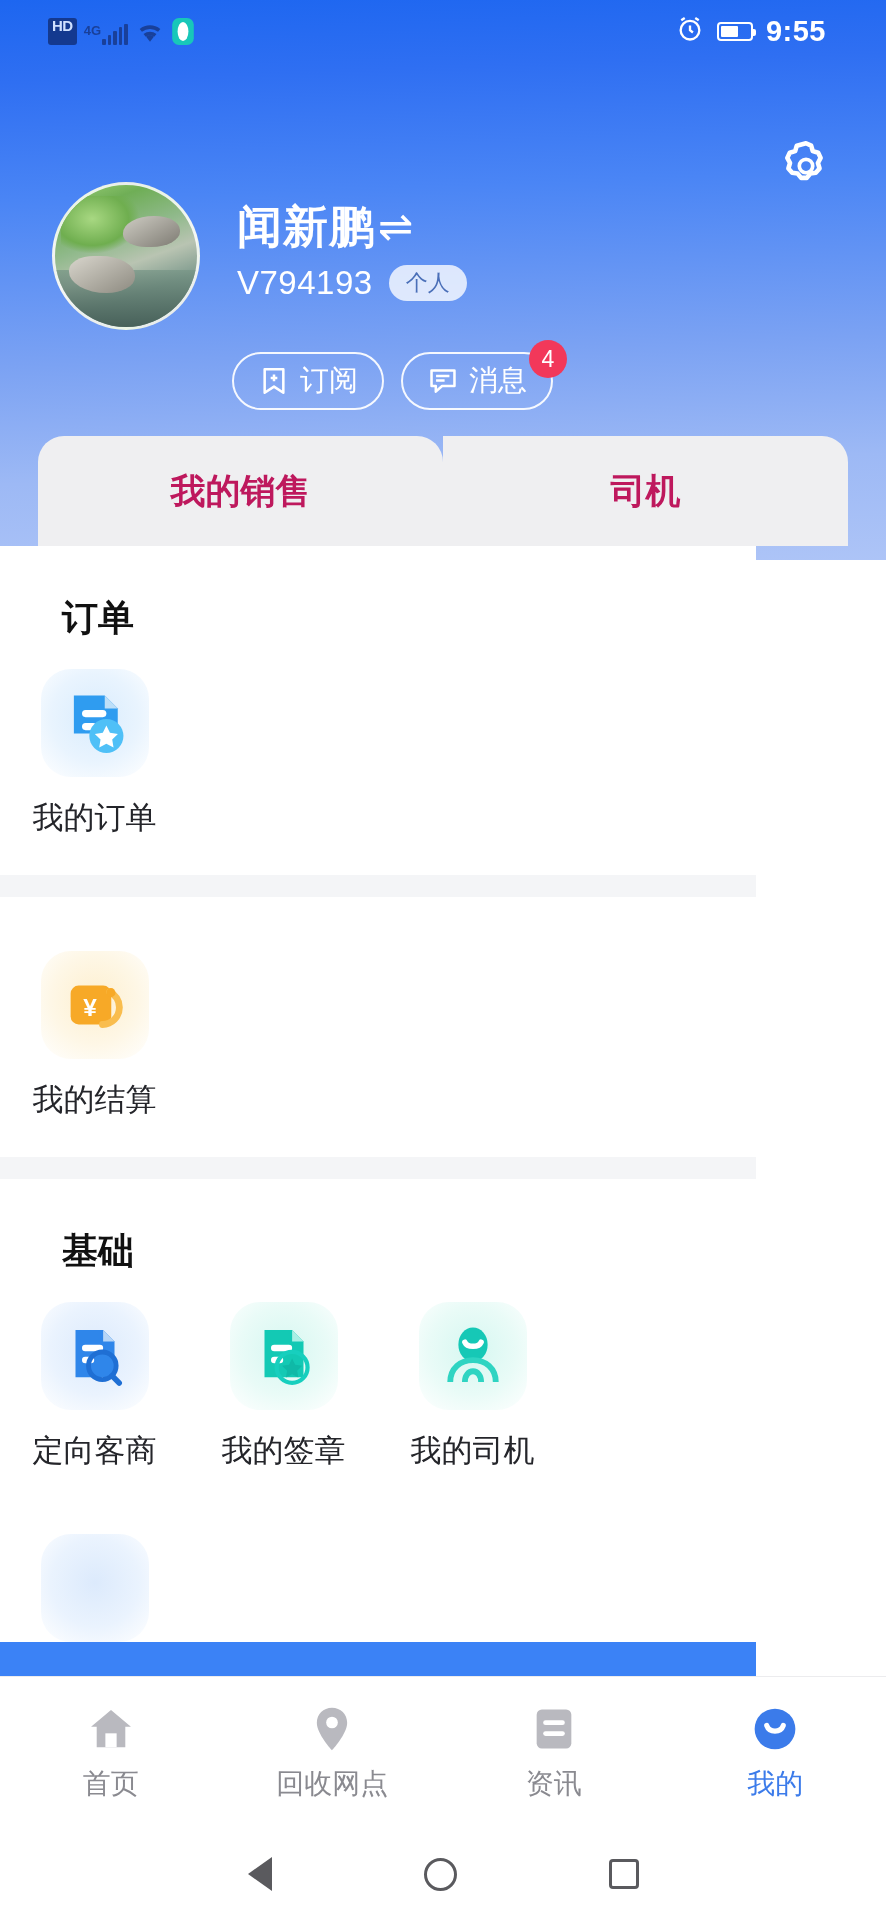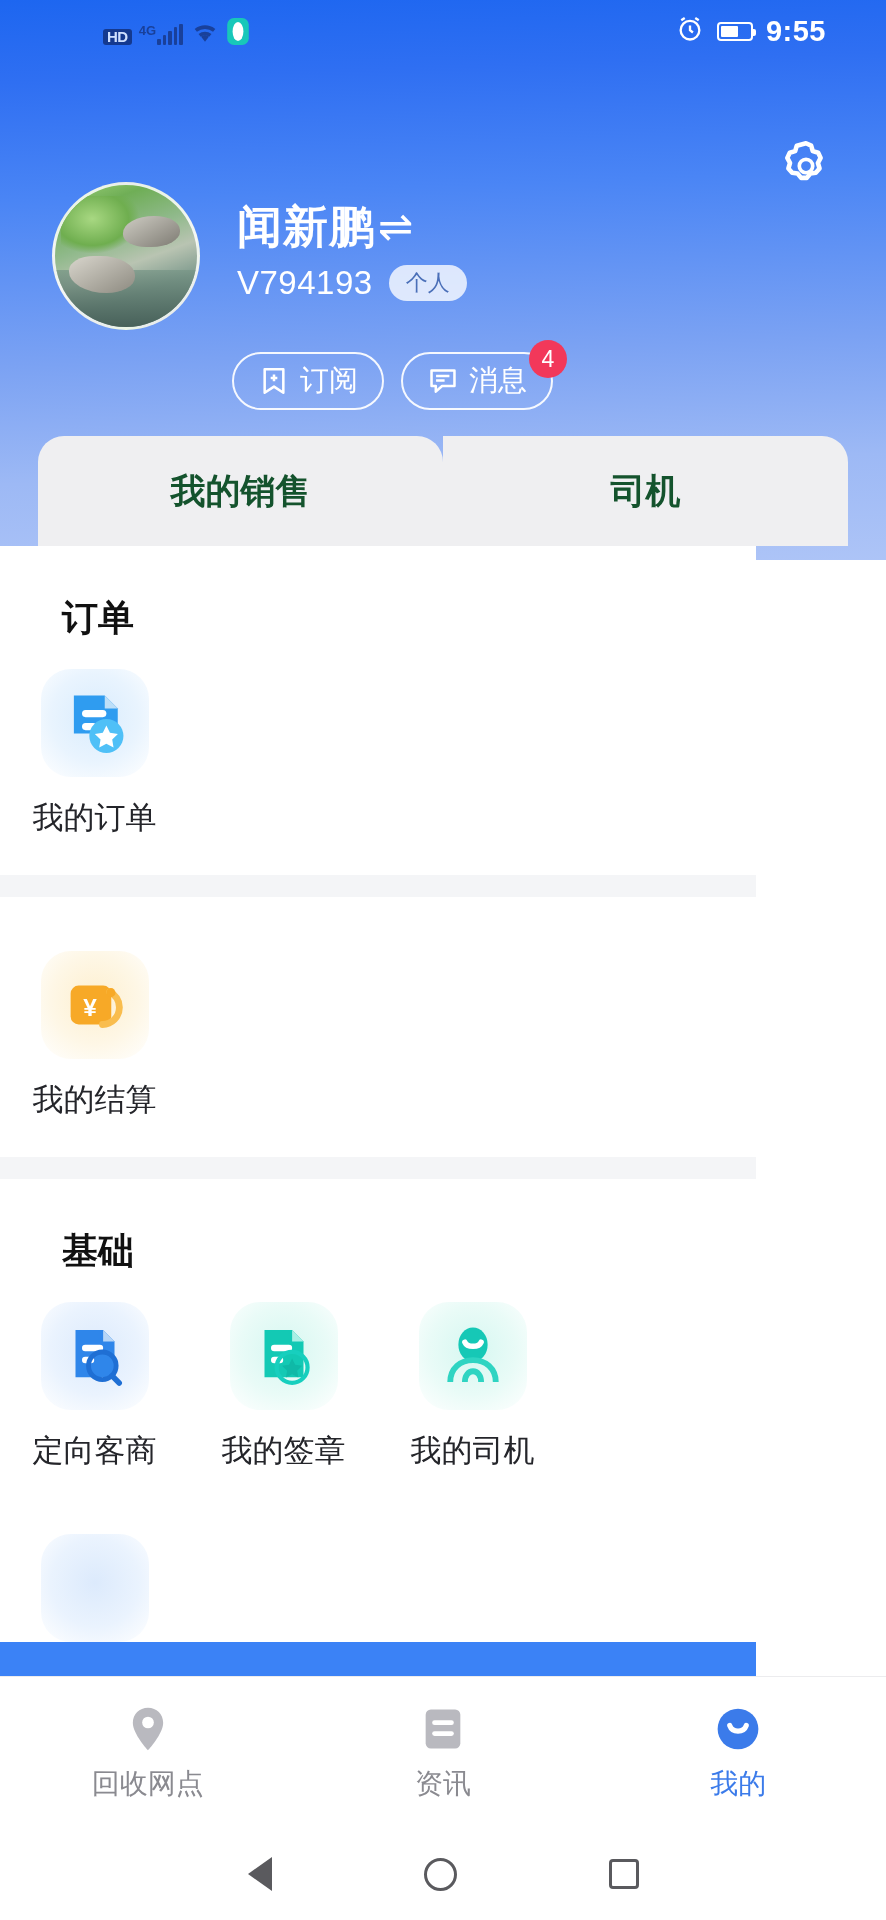--- a/index.html
+++ b/index.html
@@ -16,21 +16,21 @@
     position:absolute; top:0; left:0; width:886px; height:560px;
     background:linear-gradient(178deg,#1d66f0 0%, #2f6ff2 14%, #4a85f5 34%, #7ba2f3 62%, #9db9f5 82%, #adc4f7 100%);
     z-index:1;
   }
 
   
   .statusbar {
     position:absolute; top:0; left:0; width:886px; height:62px;
     display:flex; align-items:center; z-index:6; color:#fff;
   }
-  .sb-left { display:flex; align-items:flex-end; gap:7px; margin-left:103px; }
+  .sb-left { display:flex; gap:7px; margin-left:48px; }
   .hd-badge {
     background:#14398f; color:#cfe0ff; font-size:15px; font-weight:700;
     padding:1px 4px; border-radius:3px; line-height:14px; letter-spacing:-0.5px;
   }
   .net-wrap { display:flex; align-items:flex-end; gap:1px; }
   .net-label { font-size:13px; font-weight:700; color:#19409a; line-height:11px; margin-bottom:9px;}
   .bars { display:flex; align-items:flex-end; gap:2px; height:20px; }
   .bars i { display:block; width:3.5px; background:#19409a; border-radius:1px; }
   .bars i:nth-child(1){height:6px}
   .bars i:nth-child(2){height:10px}
@@ -99,21 +99,21 @@
   }
 
   
   .tabs-wrap {
     position:absolute; top:436px; left:38px; width:810px; height:110px; z-index:5;
     display:flex; align-items:stretch;
   }
   .tab {
     flex:1; display:flex; flex-direction:column; align-items:center;
     justify-content:center; position:relative; cursor:pointer;
-    background:#efeff1; color:#14532d; font-size:35px; font-weight:700;
+    background:#efeff1; color:#be185d; font-size:35px; font-weight:700;
   }
   .tab:first-child { border-radius:26px 26px 0 0; }
   .tab:last-child  { border-radius:0 26px 0 0; }
   .tab.active { background:#ffffff; color:#1d1d1f; font-size:38px; border-radius:26px 26px 0 0; z-index:2;}
   .tab.active .ind {
     position:absolute; bottom:14px; left:50%; transform:translateX(-50%);
     width:62px; height:9px; border-radius:6px; background:#3b7bea;
   }
 
   
@@ -352,20 +352,27 @@
       <div class="cell"></div>
         <div class="cell"></div>
         <div class="cell"></div>
     </div>
   </div>
 </div>
 
 <div class="bottomnav">
   <div class="nav-item">
     <svg width="52" height="52" viewBox="0 0 24 24">
+        <path d="M12 3.2L2.8 11h2.6v9.4h13.2V11h2.6z" fill="#b9b9bf"></path>
+        <rect x="9.4" y="14" width="5.2" height="6.4" fill="#ffffff"></rect>
+      </svg>
+    <span class="nav-label">首页</span>
+  </div>
+  <div class="nav-item">
+    <svg width="52" height="52" viewBox="0 0 24 24">
         <path d="M12 2.2c-4 0-7 3-7 6.9 0 5.2 7 12.7 7 12.7s7-7.5 7-12.7c0-3.9-3-6.9-7-6.9z" fill="#b9b9bf"></path>
         <circle cx="12" cy="9" r="2.7" fill="#ffffff"></circle>
       </svg>
     <span class="nav-label">回收网点</span>
   </div>
   <div class="nav-item">
     <svg width="52" height="52" viewBox="0 0 24 24">
         <rect x="4" y="3" width="16" height="18" rx="2.4" fill="#b9b9bf"></rect>
         <rect x="7" y="8" width="10" height="2.2" rx="1.1" fill="#ffffff"></rect>
         <rect x="7" y="13" width="10" height="2.2" rx="1.1" fill="#ffffff"></rect>

